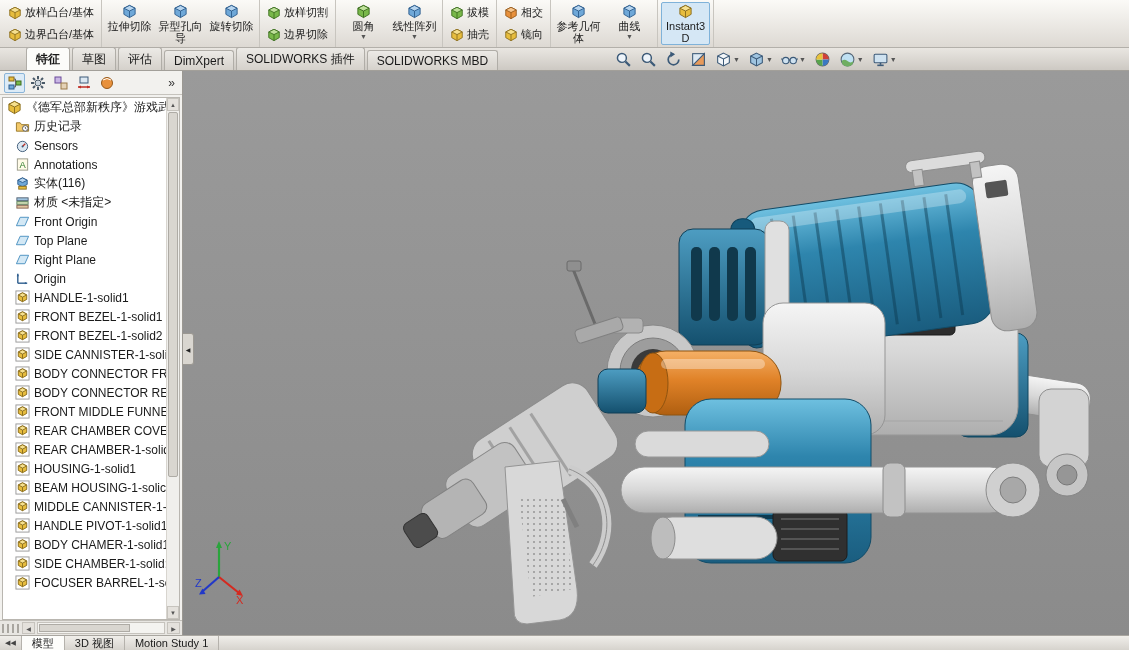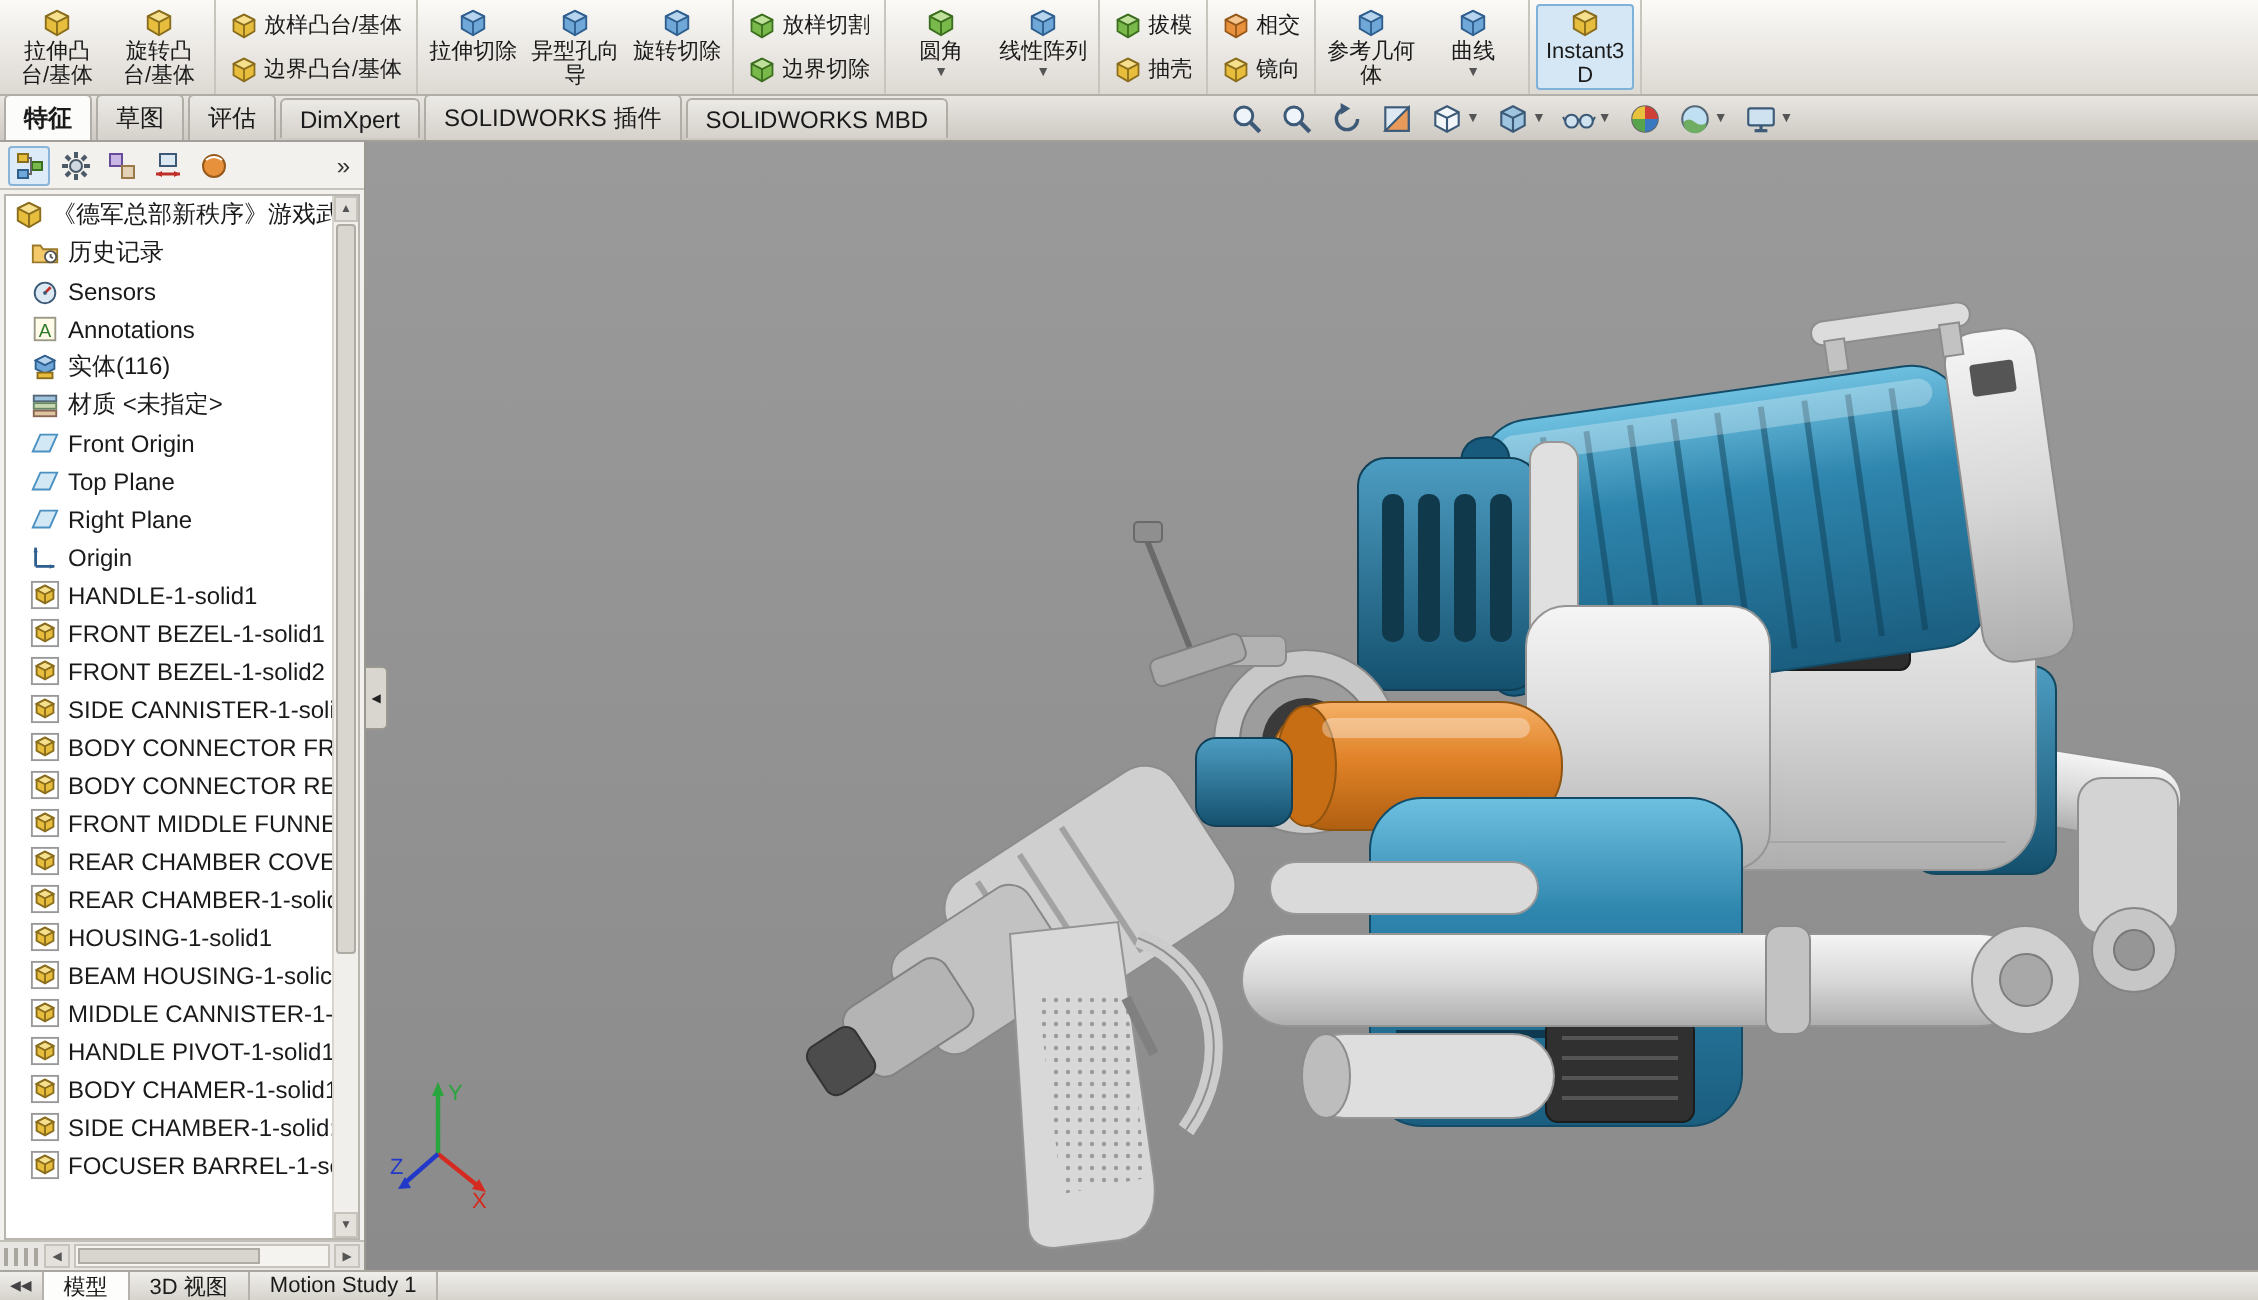--- a/index.html
+++ b/index.html
@@ -59,226 +59,204 @@
   .stab{display:flex;align-items:center;padding:0 10px;border-right:1px solid #b5b2ac;white-space:nowrap}
   .stab.active{background:#fdfdfb}
   #statusspacer{flex:1}
 </style>
 </head>
 <body>
 
 <div id="app">
 
   <div id="ribbon">
+      <div class="rgroup stack">
+        <div class="rbtn small">
+          <span class="icon" style="width: 14px; height: 14px;">
+            <svg viewBox="0 0 16 16">
+              <polygon points="8,1.5 14,4.5 14,11 8,14.5 2,11 2,4.5" fill="#e7bd3e" stroke="#8a6d1d" stroke-linejoin="round"></polygon>
+              <polygon points="2,4.5 8,7.5 14,4.5 8,1.5" fill="#f6e08e" stroke="#8a6d1d" stroke-linejoin="round"></polygon>
+              <line x1="8" y1="7.5" x2="8" y2="14.5" stroke="#8a6d1d"></line>
+            </svg>
+          </span>
+          <span class="rlabel">放样凸台/基体</span>
+        </div>
+        <div class="rbtn small">
+          <span class="icon" style="width: 14px; height: 14px;">
+            <svg viewBox="0 0 16 16">
+              <polygon points="8,1.5 14,4.5 14,11 8,14.5 2,11 2,4.5" fill="#e7bd3e" stroke="#8a6d1d" stroke-linejoin="round"></polygon>
+              <polygon points="2,4.5 8,7.5 14,4.5 8,1.5" fill="#f6e08e" stroke="#8a6d1d" stroke-linejoin="round"></polygon>
+              <line x1="8" y1="7.5" x2="8" y2="14.5" stroke="#8a6d1d"></line>
+            </svg>
+          </span>
+          <span class="rlabel">边界凸台/基体</span>
+        </div>
+      </div>
       <div class="rgroup">
         <div class="rbtn large">
           <span class="icon" style="width: 15px; height: 15px;">
             <svg viewBox="0 0 16 16">
+              <polygon points="8,1.5 14,4.5 14,11 8,14.5 2,11 2,4.5" fill="#6fa8d8" stroke="#2f5f8f" stroke-linejoin="round"></polygon>
+              <polygon points="2,4.5 8,7.5 14,4.5 8,1.5" fill="#b6d4ee" stroke="#2f5f8f" stroke-linejoin="round"></polygon>
+              <line x1="8" y1="7.5" x2="8" y2="14.5" stroke="#2f5f8f"></line>
+            </svg>
+          </span>
+          <span class="rlabel">拉伸切除</span>
+        </div>
+        <div class="rbtn large">
+          <span class="icon" style="width: 15px; height: 15px;">
+            <svg viewBox="0 0 16 16">
+              <polygon points="8,1.5 14,4.5 14,11 8,14.5 2,11 2,4.5" fill="#6fa8d8" stroke="#2f5f8f" stroke-linejoin="round"></polygon>
+              <polygon points="2,4.5 8,7.5 14,4.5 8,1.5" fill="#b6d4ee" stroke="#2f5f8f" stroke-linejoin="round"></polygon>
+              <line x1="8" y1="7.5" x2="8" y2="14.5" stroke="#2f5f8f"></line>
+            </svg>
+          </span>
+          <span class="rlabel">异型孔向导</span>
+        </div>
+        <div class="rbtn large">
+          <span class="icon" style="width: 15px; height: 15px;">
+            <svg viewBox="0 0 16 16">
+              <polygon points="8,1.5 14,4.5 14,11 8,14.5 2,11 2,4.5" fill="#6fa8d8" stroke="#2f5f8f" stroke-linejoin="round"></polygon>
+              <polygon points="2,4.5 8,7.5 14,4.5 8,1.5" fill="#b6d4ee" stroke="#2f5f8f" stroke-linejoin="round"></polygon>
+              <line x1="8" y1="7.5" x2="8" y2="14.5" stroke="#2f5f8f"></line>
+            </svg>
+          </span>
+          <span class="rlabel">旋转切除</span>
+        </div>
+      </div>
+      <div class="rgroup stack">
+        <div class="rbtn small">
+          <span class="icon" style="width: 14px; height: 14px;">
+            <svg viewBox="0 0 16 16">
+              <polygon points="8,1.5 14,4.5 14,11 8,14.5 2,11 2,4.5" fill="#79b84a" stroke="#3c6e1f" stroke-linejoin="round"></polygon>
+              <polygon points="2,4.5 8,7.5 14,4.5 8,1.5" fill="#bfe09a" stroke="#3c6e1f" stroke-linejoin="round"></polygon>
+              <line x1="8" y1="7.5" x2="8" y2="14.5" stroke="#3c6e1f"></line>
+            </svg>
+          </span>
+          <span class="rlabel">放样切割</span>
+        </div>
+        <div class="rbtn small">
+          <span class="icon" style="width: 14px; height: 14px;">
+            <svg viewBox="0 0 16 16">
+              <polygon points="8,1.5 14,4.5 14,11 8,14.5 2,11 2,4.5" fill="#79b84a" stroke="#3c6e1f" stroke-linejoin="round"></polygon>
+              <polygon points="2,4.5 8,7.5 14,4.5 8,1.5" fill="#bfe09a" stroke="#3c6e1f" stroke-linejoin="round"></polygon>
+              <line x1="8" y1="7.5" x2="8" y2="14.5" stroke="#3c6e1f"></line>
+            </svg>
+          </span>
+          <span class="rlabel">边界切除</span>
+        </div>
+      </div>
+      <div class="rgroup">
+        <div class="rbtn large">
+          <span class="icon" style="width: 15px; height: 15px;">
+            <svg viewBox="0 0 16 16">
+              <polygon points="8,1.5 14,4.5 14,11 8,14.5 2,11 2,4.5" fill="#79b84a" stroke="#3c6e1f" stroke-linejoin="round"></polygon>
+              <polygon points="2,4.5 8,7.5 14,4.5 8,1.5" fill="#bfe09a" stroke="#3c6e1f" stroke-linejoin="round"></polygon>
+              <line x1="8" y1="7.5" x2="8" y2="14.5" stroke="#3c6e1f"></line>
+            </svg>
+          </span>
+          <span class="rlabel">圆角</span>
+          <span class="ddarrow">▼</span>
+        </div>
+        <div class="rbtn large">
+          <span class="icon" style="width: 15px; height: 15px;">
+            <svg viewBox="0 0 16 16">
+              <polygon points="8,1.5 14,4.5 14,11 8,14.5 2,11 2,4.5" fill="#6fa8d8" stroke="#2f5f8f" stroke-linejoin="round"></polygon>
+              <polygon points="2,4.5 8,7.5 14,4.5 8,1.5" fill="#b6d4ee" stroke="#2f5f8f" stroke-linejoin="round"></polygon>
+              <line x1="8" y1="7.5" x2="8" y2="14.5" stroke="#2f5f8f"></line>
+            </svg>
+          </span>
+          <span class="rlabel">线性阵列</span>
+          <span class="ddarrow">▼</span>
+        </div>
+      </div>
+      <div class="rgroup stack">
+        <div class="rbtn small">
+          <span class="icon" style="width: 14px; height: 14px;">
+            <svg viewBox="0 0 16 16">
+              <polygon points="8,1.5 14,4.5 14,11 8,14.5 2,11 2,4.5" fill="#79b84a" stroke="#3c6e1f" stroke-linejoin="round"></polygon>
+              <polygon points="2,4.5 8,7.5 14,4.5 8,1.5" fill="#bfe09a" stroke="#3c6e1f" stroke-linejoin="round"></polygon>
+              <line x1="8" y1="7.5" x2="8" y2="14.5" stroke="#3c6e1f"></line>
+            </svg>
+          </span>
+          <span class="rlabel">拔模</span>
+        </div>
+        <div class="rbtn small">
+          <span class="icon" style="width: 14px; height: 14px;">
+            <svg viewBox="0 0 16 16">
               <polygon points="8,1.5 14,4.5 14,11 8,14.5 2,11 2,4.5" fill="#e7bd3e" stroke="#8a6d1d" stroke-linejoin="round"></polygon>
               <polygon points="2,4.5 8,7.5 14,4.5 8,1.5" fill="#f6e08e" stroke="#8a6d1d" stroke-linejoin="round"></polygon>
               <line x1="8" y1="7.5" x2="8" y2="14.5" stroke="#8a6d1d"></line>
             </svg>
           </span>
-          <span class="rlabel">拉伸凸台/基体</span>
-        </div>
-        <div class="rbtn large">
-          <span class="icon" style="width: 15px; height: 15px;">
+          <span class="rlabel">抽壳</span>
+        </div>
+      </div>
+      <div class="rgroup stack">
+        <div class="rbtn small">
+          <span class="icon" style="width: 14px; height: 14px;">
+            <svg viewBox="0 0 16 16">
+              <polygon points="8,1.5 14,4.5 14,11 8,14.5 2,11 2,4.5" fill="#e8913c" stroke="#96591a" stroke-linejoin="round"></polygon>
+              <polygon points="2,4.5 8,7.5 14,4.5 8,1.5" fill="#f6c58e" stroke="#96591a" stroke-linejoin="round"></polygon>
+              <line x1="8" y1="7.5" x2="8" y2="14.5" stroke="#96591a"></line>
+            </svg>
+          </span>
+          <span class="rlabel">相交</span>
+        </div>
+        <div class="rbtn small">
+          <span class="icon" style="width: 14px; height: 14px;">
             <svg viewBox="0 0 16 16">
               <polygon points="8,1.5 14,4.5 14,11 8,14.5 2,11 2,4.5" fill="#e7bd3e" stroke="#8a6d1d" stroke-linejoin="round"></polygon>
               <polygon points="2,4.5 8,7.5 14,4.5 8,1.5" fill="#f6e08e" stroke="#8a6d1d" stroke-linejoin="round"></polygon>
               <line x1="8" y1="7.5" x2="8" y2="14.5" stroke="#8a6d1d"></line>
             </svg>
           </span>
-          <span class="rlabel">旋转凸台/基体</span>
-        </div>
-      </div>
-      <div class="rgroup stack">
-        <div class="rbtn small">
-          <span class="icon" style="width: 14px; height: 14px;">
+          <span class="rlabel">镜向</span>
+        </div>
+      </div>
+      <div class="rgroup">
+        <div class="rbtn large">
+          <span class="icon" style="width: 15px; height: 15px;">
+            <svg viewBox="0 0 16 16">
+              <polygon points="8,1.5 14,4.5 14,11 8,14.5 2,11 2,4.5" fill="#6fa8d8" stroke="#2f5f8f" stroke-linejoin="round"></polygon>
+              <polygon points="2,4.5 8,7.5 14,4.5 8,1.5" fill="#b6d4ee" stroke="#2f5f8f" stroke-linejoin="round"></polygon>
+              <line x1="8" y1="7.5" x2="8" y2="14.5" stroke="#2f5f8f"></line>
+            </svg>
+          </span>
+          <span class="rlabel">参考几何体</span>
+          <span class="ddarrow">▼</span>
+        </div>
+        <div class="rbtn large">
+          <span class="icon" style="width: 15px; height: 15px;">
+            <svg viewBox="0 0 16 16">
+              <polygon points="8,1.5 14,4.5 14,11 8,14.5 2,11 2,4.5" fill="#6fa8d8" stroke="#2f5f8f" stroke-linejoin="round"></polygon>
+              <polygon points="2,4.5 8,7.5 14,4.5 8,1.5" fill="#b6d4ee" stroke="#2f5f8f" stroke-linejoin="round"></polygon>
+              <line x1="8" y1="7.5" x2="8" y2="14.5" stroke="#2f5f8f"></line>
+            </svg>
+          </span>
+          <span class="rlabel">曲线</span>
+          <span class="ddarrow">▼</span>
+        </div>
+      </div>
+      <div class="rgroup">
+        <div class="rbtn large active">
+          <span class="icon" style="width: 15px; height: 15px;">
             <svg viewBox="0 0 16 16">
               <polygon points="8,1.5 14,4.5 14,11 8,14.5 2,11 2,4.5" fill="#e7bd3e" stroke="#8a6d1d" stroke-linejoin="round"></polygon>
               <polygon points="2,4.5 8,7.5 14,4.5 8,1.5" fill="#f6e08e" stroke="#8a6d1d" stroke-linejoin="round"></polygon>
               <line x1="8" y1="7.5" x2="8" y2="14.5" stroke="#8a6d1d"></line>
             </svg>
           </span>
-          <span class="rlabel">放样凸台/基体</span>
-        </div>
-        <div class="rbtn small">
-          <span class="icon" style="width: 14px; height: 14px;">
-            <svg viewBox="0 0 16 16">
-              <polygon points="8,1.5 14,4.5 14,11 8,14.5 2,11 2,4.5" fill="#e7bd3e" stroke="#8a6d1d" stroke-linejoin="round"></polygon>
-              <polygon points="2,4.5 8,7.5 14,4.5 8,1.5" fill="#f6e08e" stroke="#8a6d1d" stroke-linejoin="round"></polygon>
-              <line x1="8" y1="7.5" x2="8" y2="14.5" stroke="#8a6d1d"></line>
-            </svg>
-          </span>
-          <span class="rlabel">边界凸台/基体</span>
-        </div>
-      </div>
-      <div class="rgroup">
-        <div class="rbtn large">
-          <span class="icon" style="width: 15px; height: 15px;">
-            <svg viewBox="0 0 16 16">
-              <polygon points="8,1.5 14,4.5 14,11 8,14.5 2,11 2,4.5" fill="#6fa8d8" stroke="#2f5f8f" stroke-linejoin="round"></polygon>
-              <polygon points="2,4.5 8,7.5 14,4.5 8,1.5" fill="#b6d4ee" stroke="#2f5f8f" stroke-linejoin="round"></polygon>
-              <line x1="8" y1="7.5" x2="8" y2="14.5" stroke="#2f5f8f"></line>
-            </svg>
-          </span>
-          <span class="rlabel">拉伸切除</span>
-        </div>
-        <div class="rbtn large">
-          <span class="icon" style="width: 15px; height: 15px;">
-            <svg viewBox="0 0 16 16">
-              <polygon points="8,1.5 14,4.5 14,11 8,14.5 2,11 2,4.5" fill="#6fa8d8" stroke="#2f5f8f" stroke-linejoin="round"></polygon>
-              <polygon points="2,4.5 8,7.5 14,4.5 8,1.5" fill="#b6d4ee" stroke="#2f5f8f" stroke-linejoin="round"></polygon>
-              <line x1="8" y1="7.5" x2="8" y2="14.5" stroke="#2f5f8f"></line>
-            </svg>
-          </span>
-          <span class="rlabel">异型孔向导</span>
-        </div>
-        <div class="rbtn large">
-          <span class="icon" style="width: 15px; height: 15px;">
-            <svg viewBox="0 0 16 16">
-              <polygon points="8,1.5 14,4.5 14,11 8,14.5 2,11 2,4.5" fill="#6fa8d8" stroke="#2f5f8f" stroke-linejoin="round"></polygon>
-              <polygon points="2,4.5 8,7.5 14,4.5 8,1.5" fill="#b6d4ee" stroke="#2f5f8f" stroke-linejoin="round"></polygon>
-              <line x1="8" y1="7.5" x2="8" y2="14.5" stroke="#2f5f8f"></line>
-            </svg>
-          </span>
-          <span class="rlabel">旋转切除</span>
-        </div>
-      </div>
-      <div class="rgroup stack">
-        <div class="rbtn small">
-          <span class="icon" style="width: 14px; height: 14px;">
-            <svg viewBox="0 0 16 16">
-              <polygon points="8,1.5 14,4.5 14,11 8,14.5 2,11 2,4.5" fill="#79b84a" stroke="#3c6e1f" stroke-linejoin="round"></polygon>
-              <polygon points="2,4.5 8,7.5 14,4.5 8,1.5" fill="#bfe09a" stroke="#3c6e1f" stroke-linejoin="round"></polygon>
-              <line x1="8" y1="7.5" x2="8" y2="14.5" stroke="#3c6e1f"></line>
-            </svg>
-          </span>
-          <span class="rlabel">放样切割</span>
-        </div>
-        <div class="rbtn small">
-          <span class="icon" style="width: 14px; height: 14px;">
-            <svg viewBox="0 0 16 16">
-              <polygon points="8,1.5 14,4.5 14,11 8,14.5 2,11 2,4.5" fill="#79b84a" stroke="#3c6e1f" stroke-linejoin="round"></polygon>
-              <polygon points="2,4.5 8,7.5 14,4.5 8,1.5" fill="#bfe09a" stroke="#3c6e1f" stroke-linejoin="round"></polygon>
-              <line x1="8" y1="7.5" x2="8" y2="14.5" stroke="#3c6e1f"></line>
-            </svg>
-          </span>
-          <span class="rlabel">边界切除</span>
-        </div>
-      </div>
-      <div class="rgroup">
-        <div class="rbtn large">
-          <span class="icon" style="width: 15px; height: 15px;">
-            <svg viewBox="0 0 16 16">
-              <polygon points="8,1.5 14,4.5 14,11 8,14.5 2,11 2,4.5" fill="#79b84a" stroke="#3c6e1f" stroke-linejoin="round"></polygon>
-              <polygon points="2,4.5 8,7.5 14,4.5 8,1.5" fill="#bfe09a" stroke="#3c6e1f" stroke-linejoin="round"></polygon>
-              <line x1="8" y1="7.5" x2="8" y2="14.5" stroke="#3c6e1f"></line>
-            </svg>
-          </span>
-          <span class="rlabel">圆角</span>
-          <span class="ddarrow">▼</span>
-        </div>
-        <div class="rbtn large">
-          <span class="icon" style="width: 15px; height: 15px;">
-            <svg viewBox="0 0 16 16">
-              <polygon points="8,1.5 14,4.5 14,11 8,14.5 2,11 2,4.5" fill="#6fa8d8" stroke="#2f5f8f" stroke-linejoin="round"></polygon>
-              <polygon points="2,4.5 8,7.5 14,4.5 8,1.5" fill="#b6d4ee" stroke="#2f5f8f" stroke-linejoin="round"></polygon>
-              <line x1="8" y1="7.5" x2="8" y2="14.5" stroke="#2f5f8f"></line>
-            </svg>
-          </span>
-          <span class="rlabel">线性阵列</span>
-          <span class="ddarrow">▼</span>
-        </div>
-      </div>
-      <div class="rgroup stack">
-        <div class="rbtn small">
-          <span class="icon" style="width: 14px; height: 14px;">
-            <svg viewBox="0 0 16 16">
-              <polygon points="8,1.5 14,4.5 14,11 8,14.5 2,11 2,4.5" fill="#79b84a" stroke="#3c6e1f" stroke-linejoin="round"></polygon>
-              <polygon points="2,4.5 8,7.5 14,4.5 8,1.5" fill="#bfe09a" stroke="#3c6e1f" stroke-linejoin="round"></polygon>
-              <line x1="8" y1="7.5" x2="8" y2="14.5" stroke="#3c6e1f"></line>
-            </svg>
-          </span>
-          <span class="rlabel">拔模</span>
-        </div>
-        <div class="rbtn small">
-          <span class="icon" style="width: 14px; height: 14px;">
-            <svg viewBox="0 0 16 16">
-              <polygon points="8,1.5 14,4.5 14,11 8,14.5 2,11 2,4.5" fill="#e7bd3e" stroke="#8a6d1d" stroke-linejoin="round"></polygon>
-              <polygon points="2,4.5 8,7.5 14,4.5 8,1.5" fill="#f6e08e" stroke="#8a6d1d" stroke-linejoin="round"></polygon>
-              <line x1="8" y1="7.5" x2="8" y2="14.5" stroke="#8a6d1d"></line>
-            </svg>
-          </span>
-          <span class="rlabel">抽壳</span>
-        </div>
-      </div>
-      <div class="rgroup stack">
-        <div class="rbtn small">
-          <span class="icon" style="width: 14px; height: 14px;">
-            <svg viewBox="0 0 16 16">
-              <polygon points="8,1.5 14,4.5 14,11 8,14.5 2,11 2,4.5" fill="#e8913c" stroke="#96591a" stroke-linejoin="round"></polygon>
-              <polygon points="2,4.5 8,7.5 14,4.5 8,1.5" fill="#f6c58e" stroke="#96591a" stroke-linejoin="round"></polygon>
-              <line x1="8" y1="7.5" x2="8" y2="14.5" stroke="#96591a"></line>
-            </svg>
-          </span>
-          <span class="rlabel">相交</span>
-        </div>
-        <div class="rbtn small">
-          <span class="icon" style="width: 14px; height: 14px;">
-            <svg viewBox="0 0 16 16">
-              <polygon points="8,1.5 14,4.5 14,11 8,14.5 2,11 2,4.5" fill="#e7bd3e" stroke="#8a6d1d" stroke-linejoin="round"></polygon>
-              <polygon points="2,4.5 8,7.5 14,4.5 8,1.5" fill="#f6e08e" stroke="#8a6d1d" stroke-linejoin="round"></polygon>
-              <line x1="8" y1="7.5" x2="8" y2="14.5" stroke="#8a6d1d"></line>
-            </svg>
-          </span>
-          <span class="rlabel">镜向</span>
-        </div>
-      </div>
-      <div class="rgroup">
-        <div class="rbtn large">
-          <span class="icon" style="width: 15px; height: 15px;">
-            <svg viewBox="0 0 16 16">
-              <polygon points="8,1.5 14,4.5 14,11 8,14.5 2,11 2,4.5" fill="#6fa8d8" stroke="#2f5f8f" stroke-linejoin="round"></polygon>
-              <polygon points="2,4.5 8,7.5 14,4.5 8,1.5" fill="#b6d4ee" stroke="#2f5f8f" stroke-linejoin="round"></polygon>
-              <line x1="8" y1="7.5" x2="8" y2="14.5" stroke="#2f5f8f"></line>
-            </svg>
-          </span>
-          <span class="rlabel">参考几何体</span>
-          <span class="ddarrow">▼</span>
-        </div>
-        <div class="rbtn large">
-          <span class="icon" style="width: 15px; height: 15px;">
-            <svg viewBox="0 0 16 16">
-              <polygon points="8,1.5 14,4.5 14,11 8,14.5 2,11 2,4.5" fill="#6fa8d8" stroke="#2f5f8f" stroke-linejoin="round"></polygon>
-              <polygon points="2,4.5 8,7.5 14,4.5 8,1.5" fill="#b6d4ee" stroke="#2f5f8f" stroke-linejoin="round"></polygon>
-              <line x1="8" y1="7.5" x2="8" y2="14.5" stroke="#2f5f8f"></line>
-            </svg>
-          </span>
-          <span class="rlabel">曲线</span>
-          <span class="ddarrow">▼</span>
-        </div>
-      </div>
-      <div class="rgroup">
-        <div class="rbtn large active">
-          <span class="icon" style="width: 15px; height: 15px;">
-            <svg viewBox="0 0 16 16">
-              <polygon points="8,1.5 14,4.5 14,11 8,14.5 2,11 2,4.5" fill="#e7bd3e" stroke="#8a6d1d" stroke-linejoin="round"></polygon>
-              <polygon points="2,4.5 8,7.5 14,4.5 8,1.5" fill="#f6e08e" stroke="#8a6d1d" stroke-linejoin="round"></polygon>
-              <line x1="8" y1="7.5" x2="8" y2="14.5" stroke="#8a6d1d"></line>
-            </svg>
-          </span>
           <span class="rlabel">Instant3D</span>
         </div>
       </div>
     </div>
 
   <div id="tabrow">
-    <div id="cmdtabs" style="display:flex;align-items:center;">
+    <div id="cmdtabs" style="display:flex;align-items:flex-end;margin-left:24px;">
         <div class="cmdtab active">特征</div>
         <div class="cmdtab">草图</div>
         <div class="cmdtab">评估</div>
         <div class="cmdtab">DimXpert</div>
         <div class="cmdtab">SOLIDWORKS 插件</div>
         <div class="cmdtab">SOLIDWORKS MBD</div>
       </div>
     <div id="viewtools">
         <div class="vtool">
           <span class="icon" style="width: 17px; height: 17px;">

